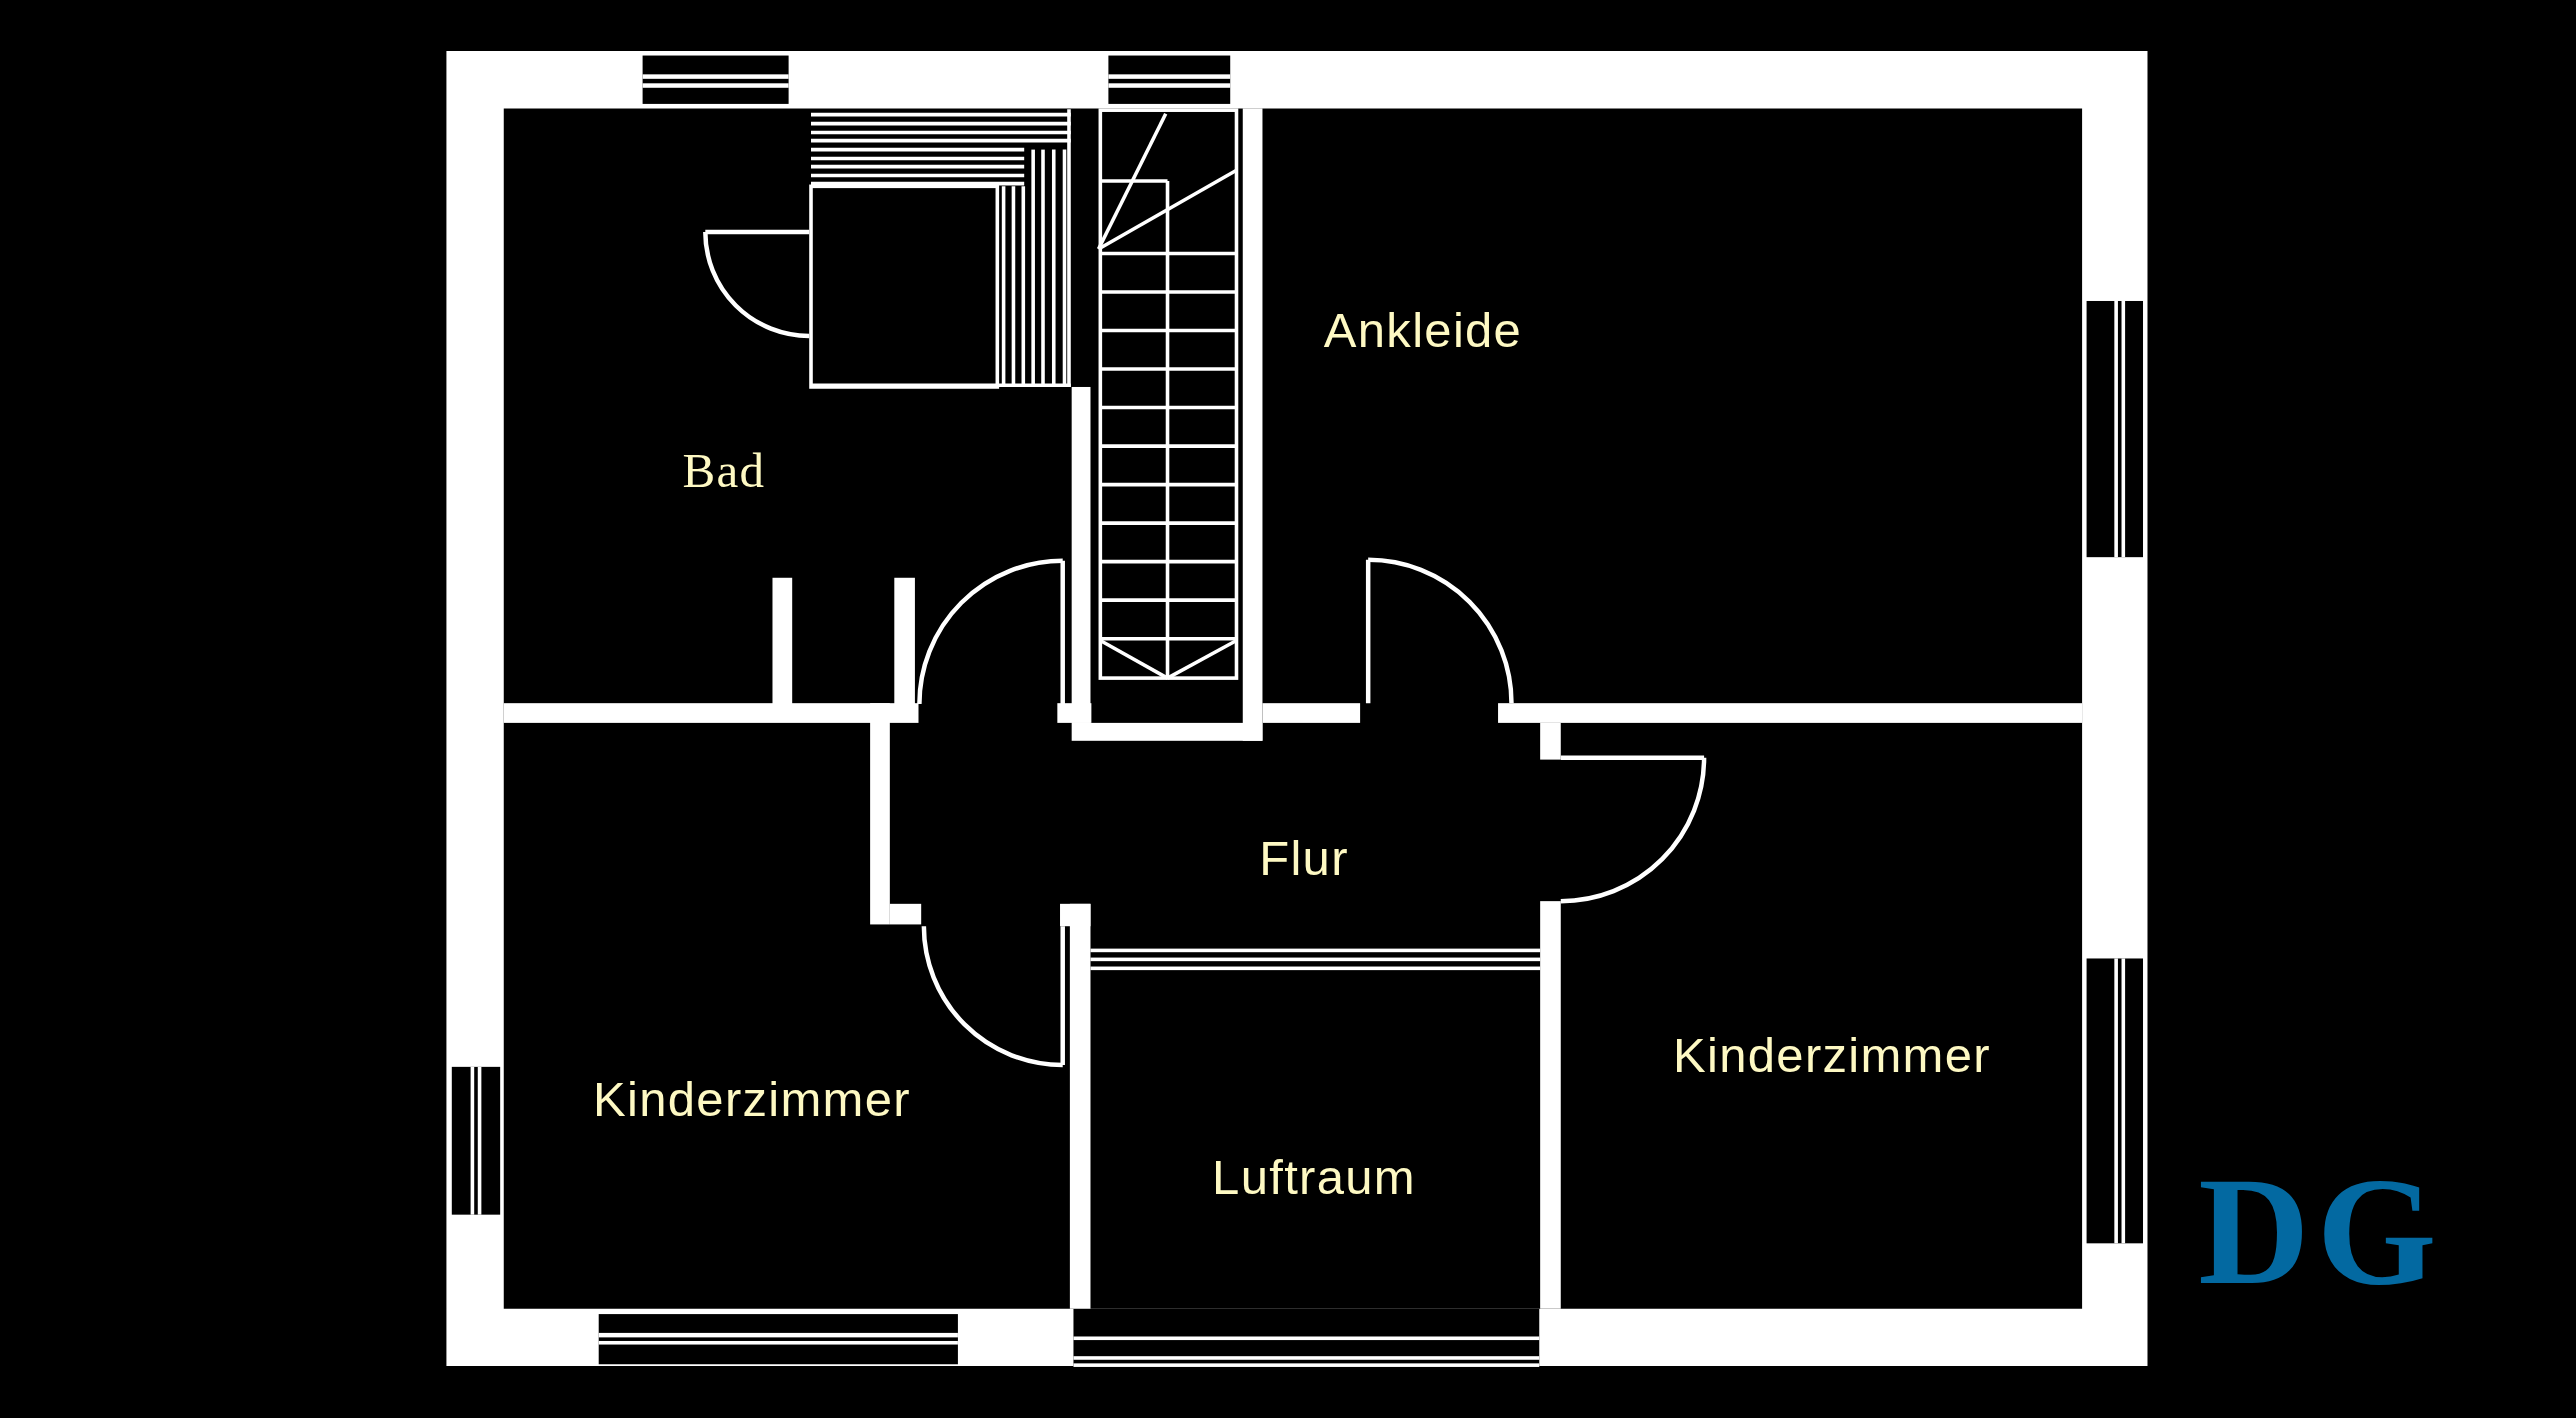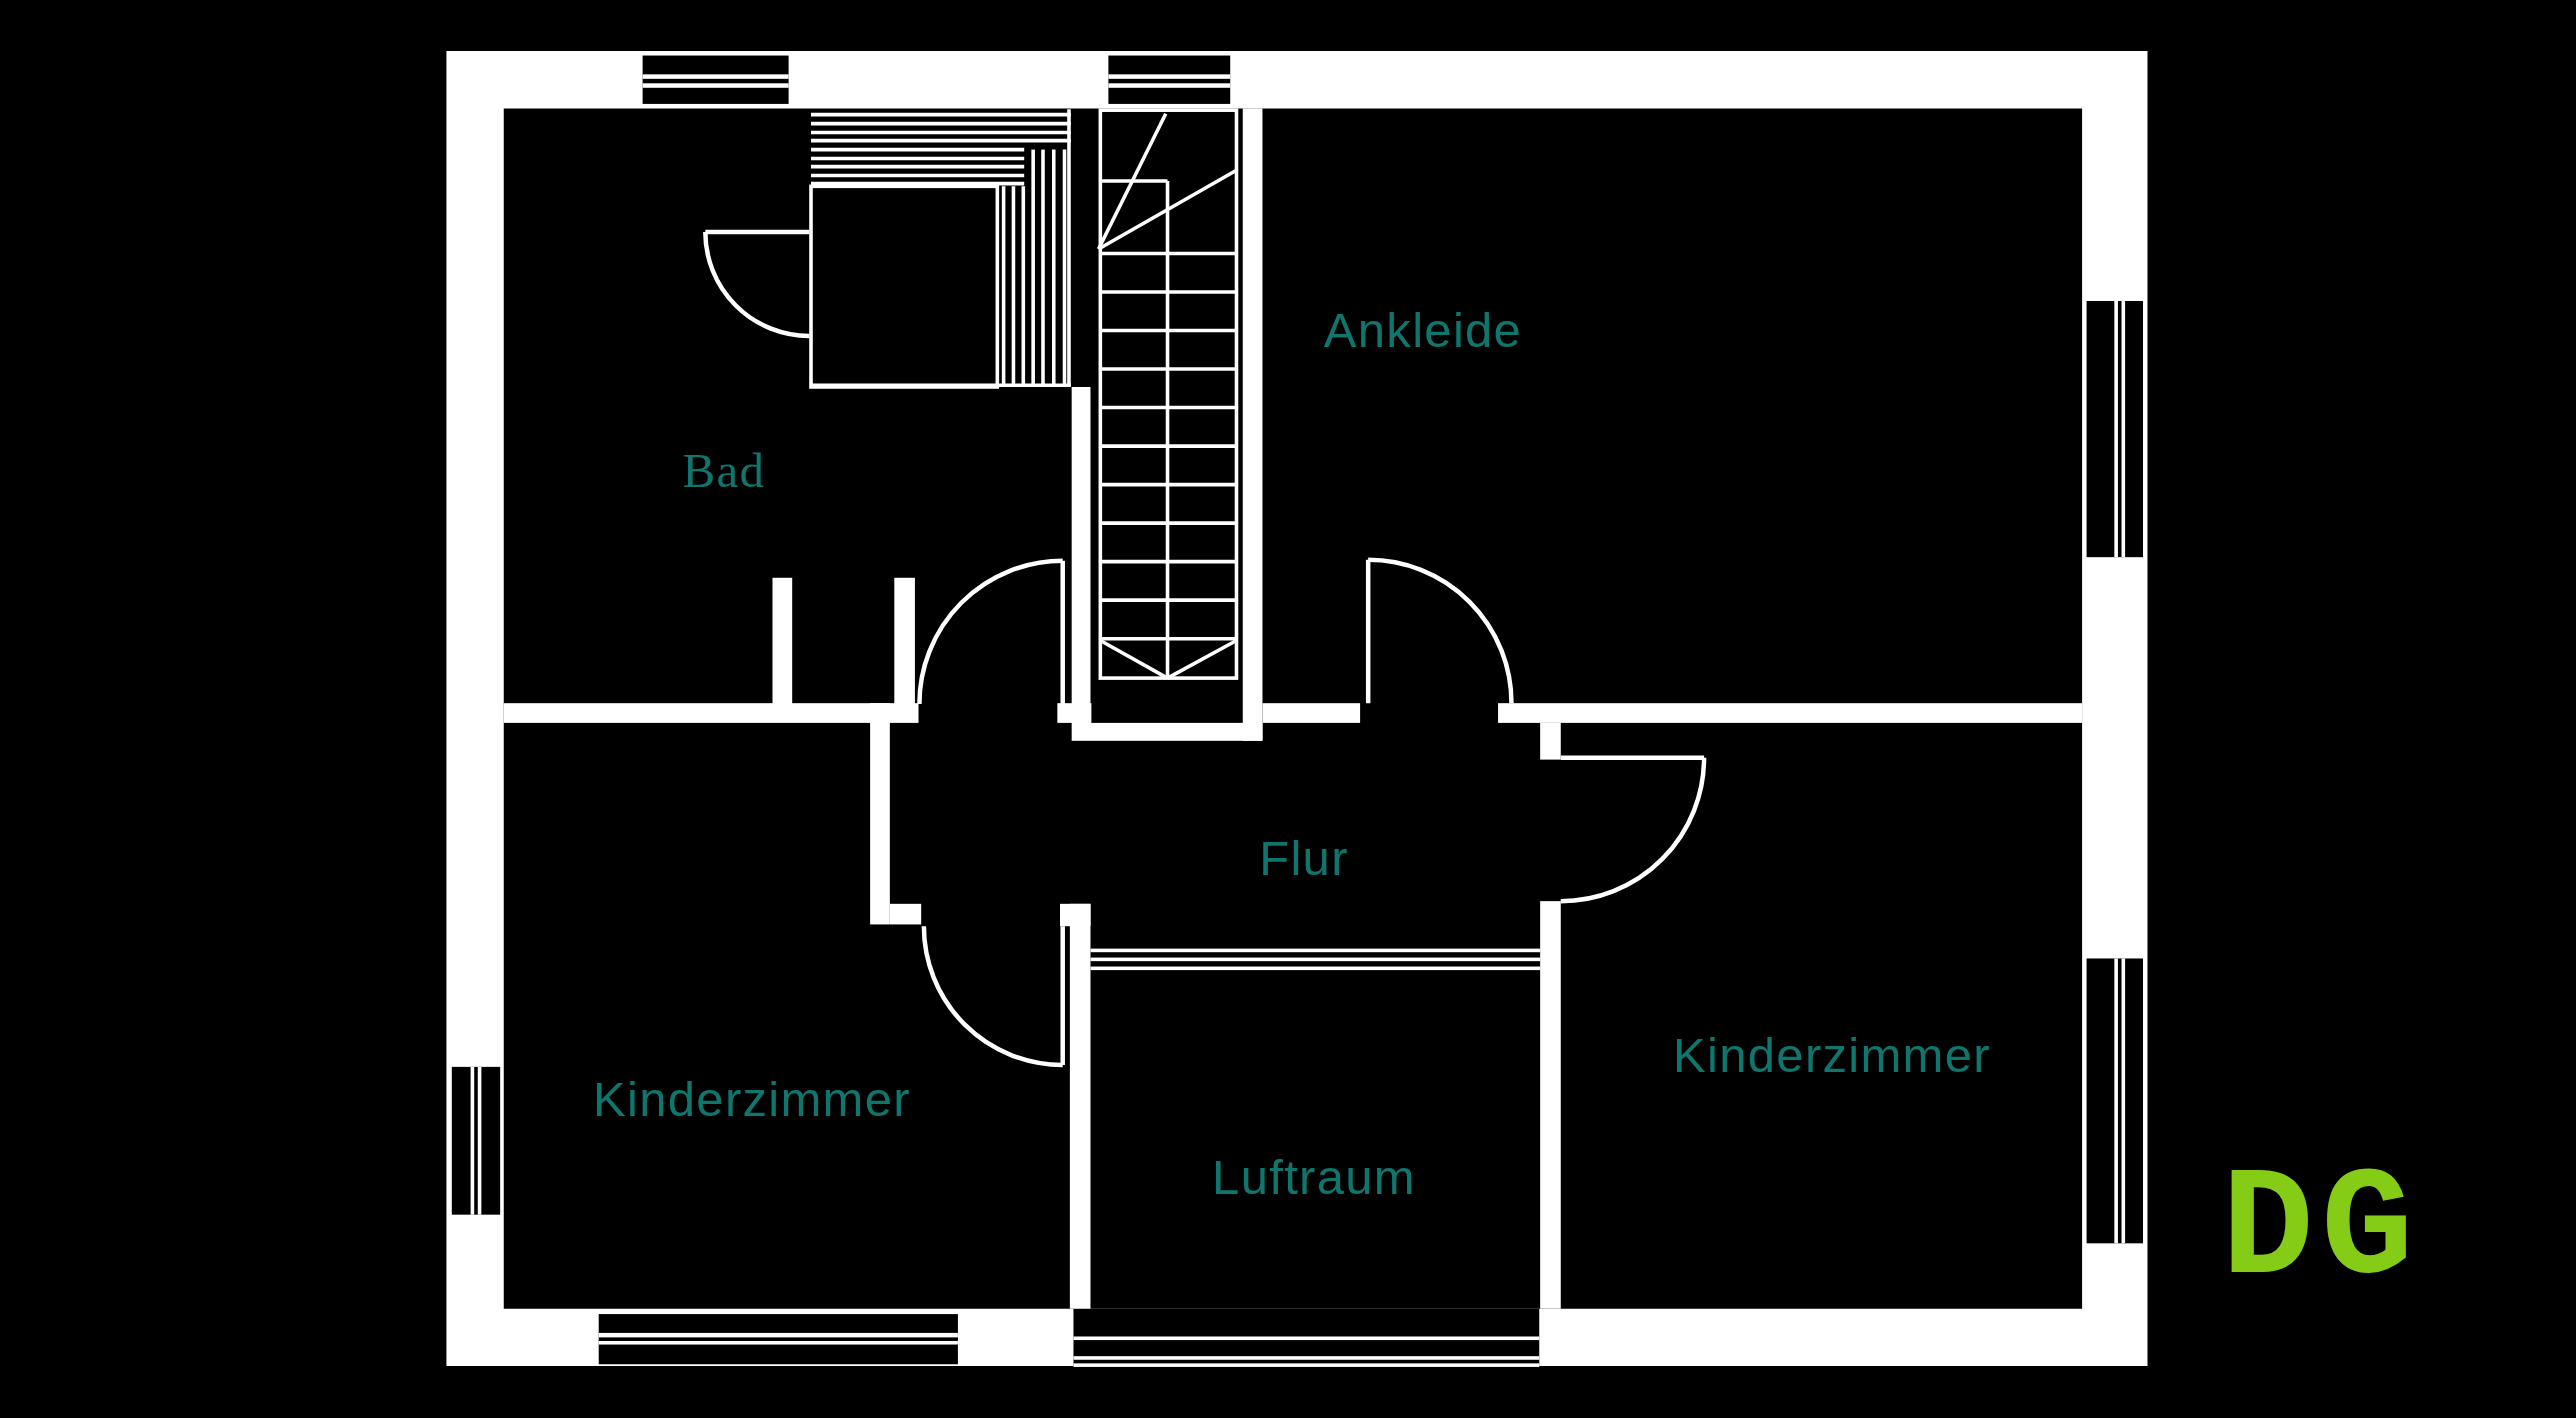--- a/index.html
+++ b/index.html
@@ -16,36 +16,36 @@
     font-family: "Liberation Sans", sans-serif;
   }
   .plan svg {
     position: absolute;
     left: 0;
     top: 0;
   }
   .room-label {
     position: absolute;
     transform: translate(-50%, -50%);
-    color: #0f766e;
+    color: #fef9c3;
     font-size: 49px;
     font-weight: 400;
     letter-spacing: 1.3px;
     white-space: nowrap;
     font-family: "Liberation Sans", sans-serif;
   }
   .floor-label {
     position: absolute;
     transform: translate(-50%, -50%);
-    color: #84cc16;
+    color: #0369a1;
     font-size: 154px;
     font-weight: 700;
     letter-spacing: 7.2px;
     white-space: nowrap;
-    font-family: Liberation Mono, monospace;
+    font-family: Liberation Serif, serif;
   }
 </style>
 </head>
 <body>
 
 <div class="plan">
 
   <svg width="2576" height="1418" viewBox="0 0 2875 1583">
 
     <g>

